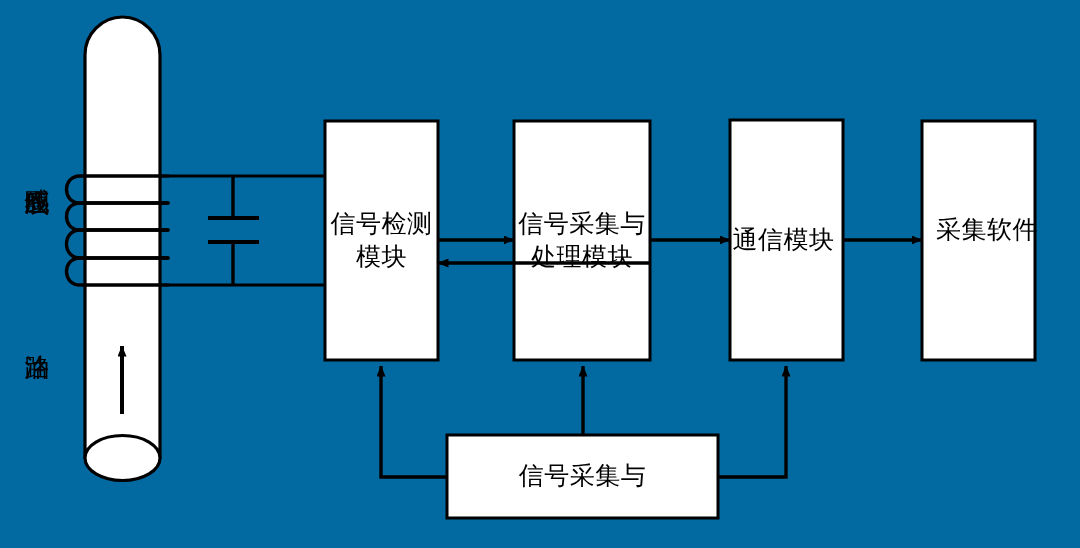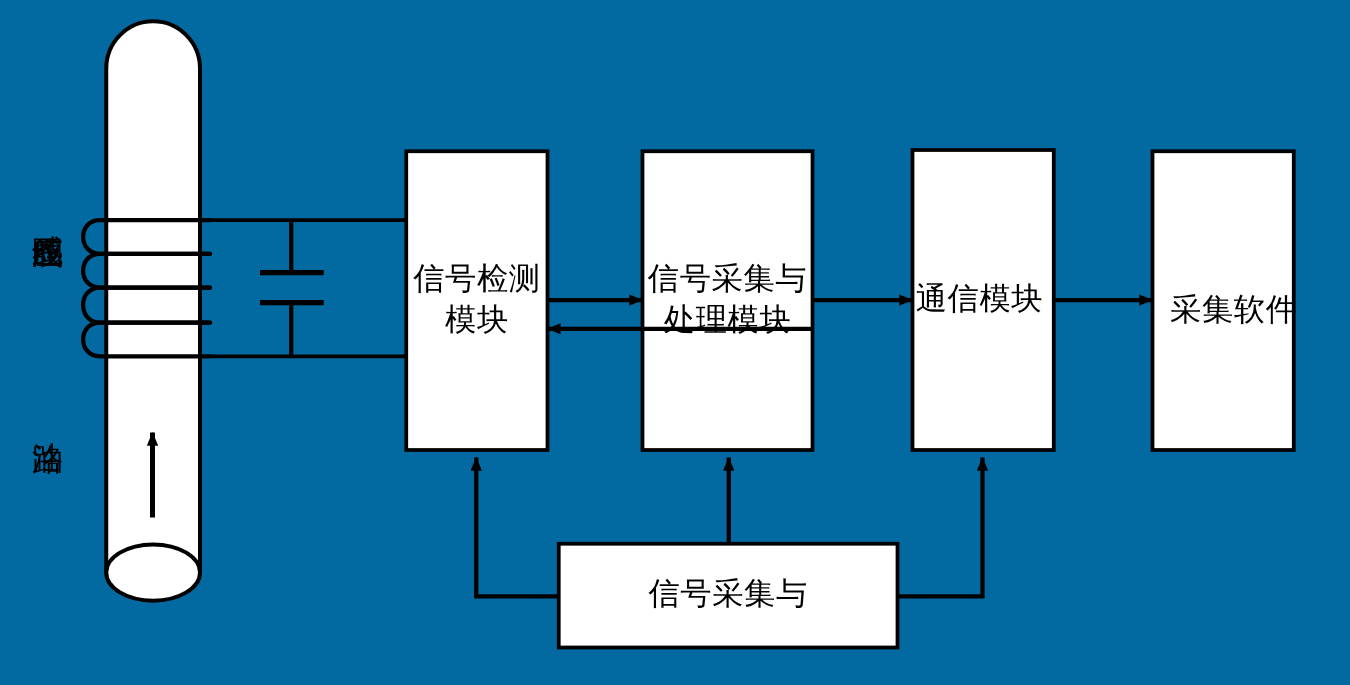--- a/index.html
+++ b/index.html
@@ -126,21 +126,21 @@
     </g>
   </svg>
 
   <div class="blk-label" style="left:325px; top:121px; width:113px; height:239px;">信号检测模块</div>
 
   <div class="blk-label" style="left:514px; top:121px; width:136px; height:239px; white-space:pre-line;">信号采集与
 处理模块</div>
 
   <div class="blk-label" style="left:730px; top:120px; width:107px; height:240px;">通信模块</div>
 
-  <div class="blk-label" style="left:922px; top:130px; width:130px; height:239px;">采集软件</div>
+  <div class="blk-label" style="left:922px; top:111px; width:130px; height:239px;">采集软件</div>
 
   <div class="blk-label" style="left:447px; top:435px; width:271px; height:83px;">信号采集与</div>
 
   <div class="side-label vert-label" style="left:22px; top:168px;">感应线圈</div>
 
   <div class="side-label vert-label" style="left:22px; top:334px;">油路</div>
 
 </div>
 
 </body></html>

